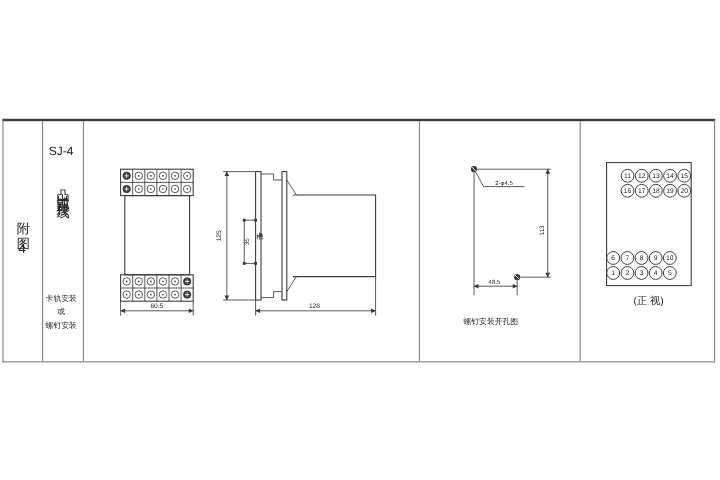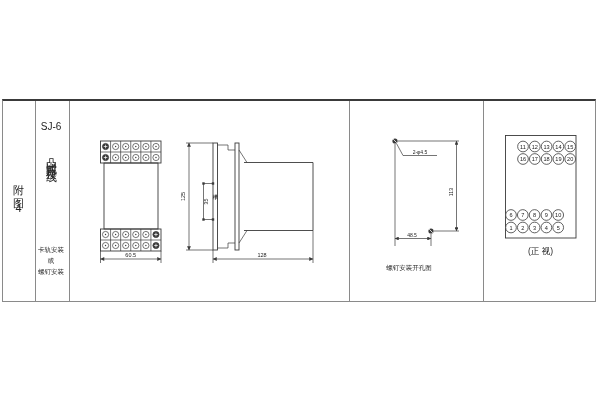--- a/index.html
+++ b/index.html
@@ -28,21 +28,21 @@
 <div class="canvas">
 
   <div class="sheet">
     <div class="sep" style="left:32px"></div>
     <div class="sep" style="left:66px"></div>
     <div class="sep" style="left:346px"></div>
     <div class="sep" style="left:480px"></div>
   </div>
 
   <div class="figlabel vtext">附图4</div>
-  <div class="model">SJ-6</div>
+  <div class="model">SJ-4</div>
   <div class="modeldesc">
     <span class="vtext">凸出式前接线</span>
   </div>
   <div class="mount">
     <div>卡轨安装</div>
     <div>或</div>
     <div>螺钉安装</div>
   </div>
 
   <div class="slotlabel vtext">卡槽</div>

